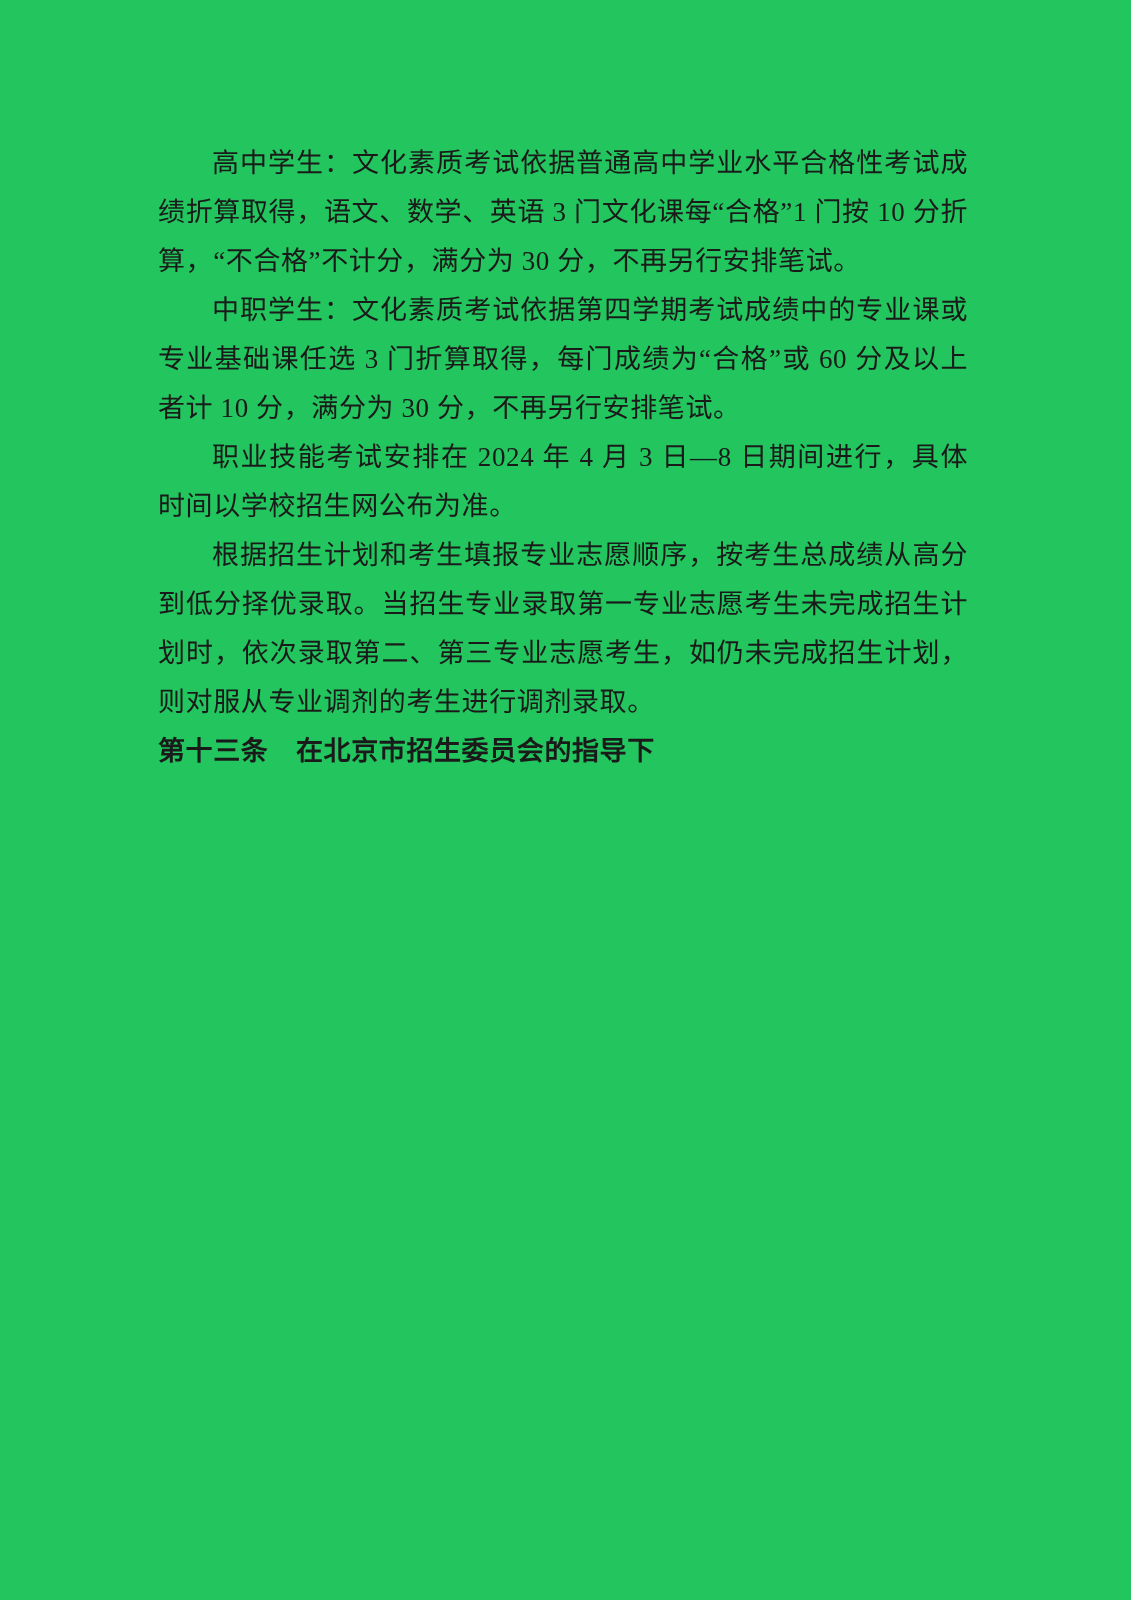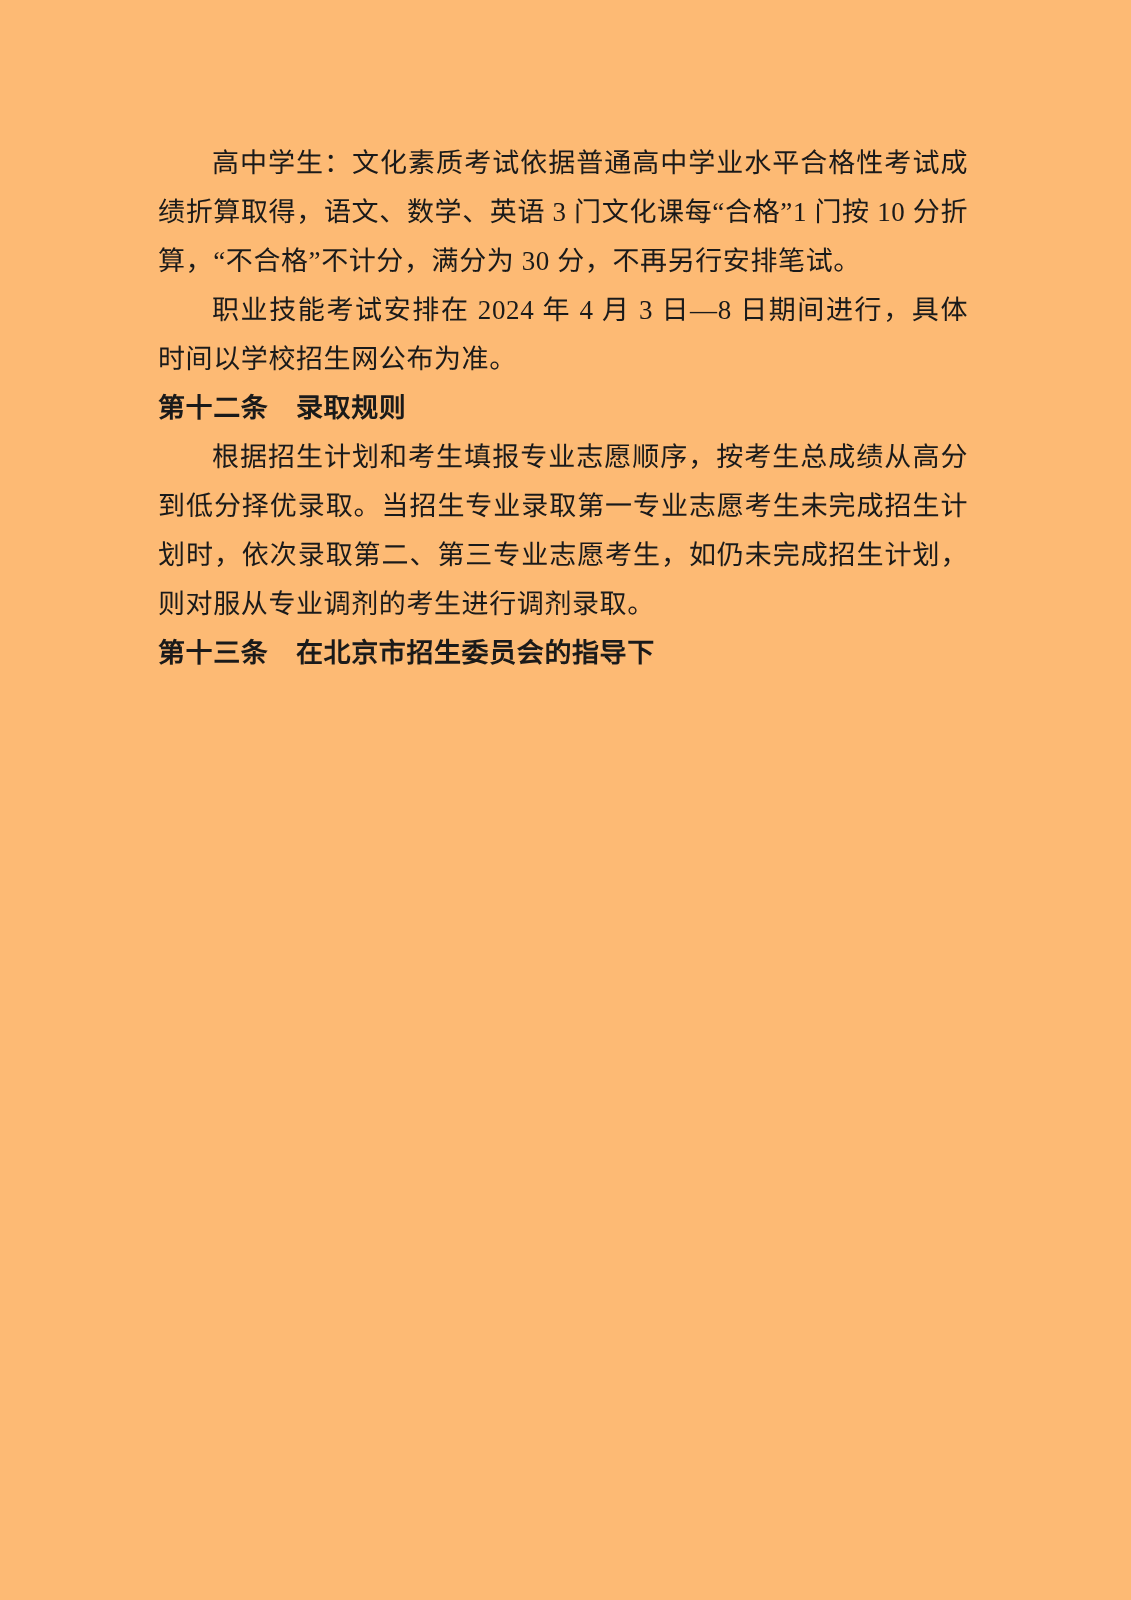--- a/index.html
+++ b/index.html
@@ -5,21 +5,21 @@
   html, body {
     margin: 0;
     padding: 0;
     background: #ffffff;
   }
   .page {
     position: relative;
     width: 1131px;
     height: 1600px;
     margin: 0 auto;
-    background: #fdba74;
+    background: #22c55e;
     box-sizing: border-box;
     padding: 139px 163px 0 158px;
     color: #1a1a1a;
     font-family: "Liberation Serif", serif;
     font-size: 27px;
     line-height: 49px;
     overflow: hidden;
   }
   .para {
     margin: 0;
@@ -36,17 +36,17 @@
     font-weight: bold;
     font-family: "Liberation Sans", sans-serif;
     letter-spacing: 0.6px;
   }
 </style>
 </head>
 <body>
 
 <div class="page">
   <p class="para">高中学生：文化素质考试依据普通高中学业水平合格性考试成绩折算取得，语文、数学、英语 3 门文化课每“合格”1 门按 10 分折算，“不合格”不计分，满分为 30 分，不再另行安排笔试。</p>
+  <p class="para">中职学生：文化素质考试依据第四学期考试成绩中的专业课或专业基础课任选 3 门折算取得，每门成绩为“合格”或 60 分及以上者计 10 分，满分为 30 分，不再另行安排笔试。</p>
   <p class="para">职业技能考试安排在 2024 年 4 月 3 日—8 日期间进行，具体时间以学校招生网公布为准。</p>
-  <p class="para heading">第十二条　录取规则</p>
   <p class="para">根据招生计划和考生填报专业志愿顺序，按考生总成绩从高分到低分择优录取。当招生专业录取第一专业志愿考生未完成招生计划时，依次录取第二、第三专业志愿考生，如仍未完成招生计划，则对服从专业调剂的考生进行调剂录取。</p>
   <p class="para heading">第十三条　在北京市招生委员会的指导下</p>
 </div>
 
 </body></html>

